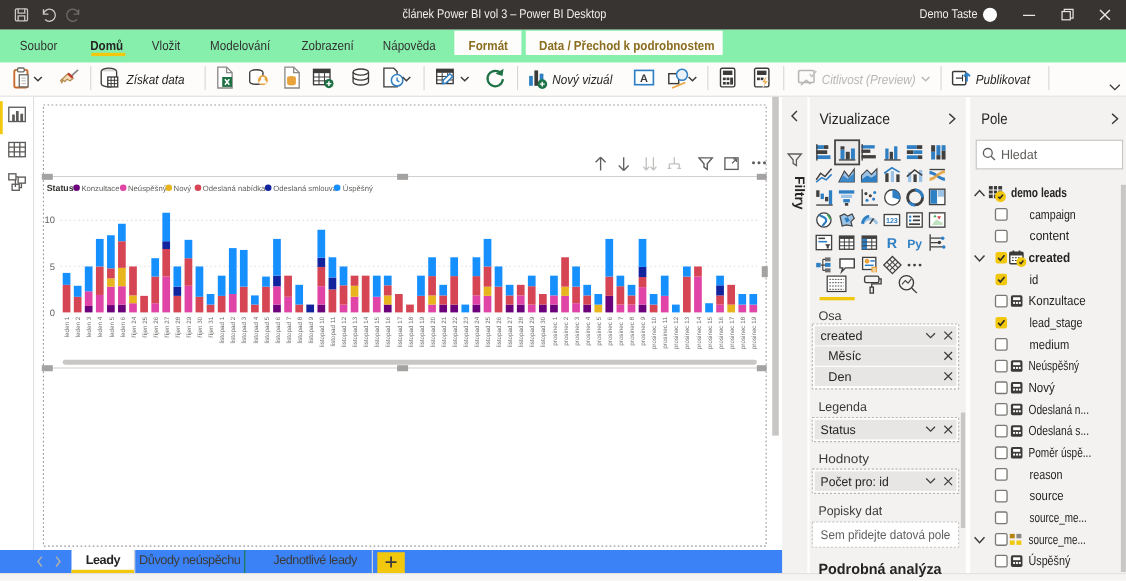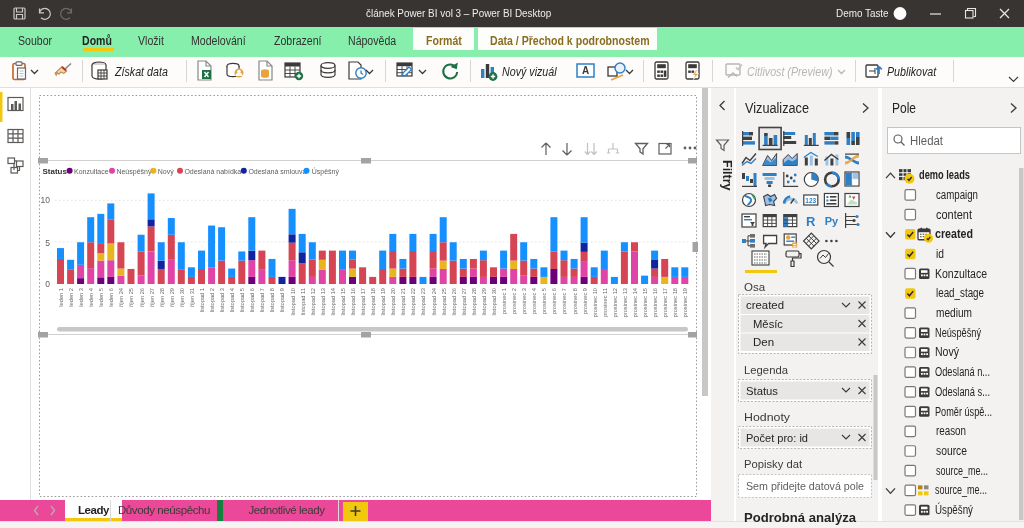--- a/index.html
+++ b/index.html
@@ -7,21 +7,21 @@
   body { font-family:"Liberation Sans", sans-serif; }
   #app { position:relative; width:1024px; height:528px; background:#fff; }
   .abs { position:absolute;padding-left:12px; }
   #titlebar { left:0; top:0; width:1024px; height:27px; background:#373432; }
   #titlebar .t { position:absolute; color:#f0eeec; font-size:11.5px; top:7px; white-space:nowrap; transform:scaleX(0.86); transform-origin:0 0; }
   #menubar { left:0; top:27px; width:1024px; height:30px; background:#86efac; }
   .mi { position:absolute; top:7px; font-size:12px; color:#323130; white-space:nowrap; transform:scaleX(0.88); transform-origin:0 0; }
   #ribbon { left:0; top:57px; width:1024px; height:31px; background:#fdfcfb; border-bottom:1px solid #e1dfdd;font-style:italic; }
   .rt { position:absolute; font-size:12px; color:#252423; top:8px; white-space:nowrap; transform:scaleX(0.89); transform-origin:0 0; }
   #sidebar { left:0; top:88px; width:31px; height:433px; background:#fff; border-right:1px solid #e1dfdd; }
-  #tabbar { left:0; top:500px; width:711px; height:21px; background:#ec4899; }
+  #tabbar { left:0; top:500px; width:711px; height:21px; background:#3b82f6; }
   .tab { position:absolute; top:0; height:21px; font-size:11.5px; color:#3b3a39; text-align:center; line-height:21px; letter-spacing:-0.4px; }
   #bstrip { left:0; top:521px; width:1024px; height:7px; background:#f5f4f3; border-top:1px solid #e3e1df; }
   #fpane { left:711px; top:88px; width:23px; height:433px; background:#f3f2f1; }
   #vpane { left:736px; top:88px; width:142px; height:433px; background:#f3f2f1; }
   #ppane { left:882px; top:88px; width:142px; height:433px; background:#f3f2f1; }
   svg { position:absolute; left:0; top:0; }
   svg text { font-family:"Liberation Sans", sans-serif; }
 </style>
 </head>
 <body>
@@ -49,21 +49,21 @@
     <span class="rt" style="left:747px; color:#b8b6b4;">Citlivost (Preview)</span>
     <span class="rt" style="left:887px;">Publikovat</span>
   </div>
   <div class="abs" id="sidebar"></div>
   <div class="abs" id="fpane"></div>
   <div class="abs" id="vpane"></div>
   <div class="abs" id="ppane"></div>
   <div class="abs" id="tabbar">
     <div class="tab" style="left:65px; width:57px; background:#fff; font-weight:bold; color:#252423;">Leady</div>
     <div class="abs" style="left:65px; top:18px; width:57px; height:3px; background:#f2c80f;"></div>
-    <div class="tab" style="left:110px; width:113px; border-left:1px solid #dcdad8; border-right:6px solid #15803d;">Důvody neúspěchu</div>
+    <div class="tab" style="left:122px; width:101px; border-left:1px solid #dcdad8; border-right:1px solid #15803d;">Důvody neúspěchu</div>
     <div class="tab" style="left:235px; width:104px; border-right:1px solid #dcdad8;">Jednotlivé leady</div>
     <div class="abs" style="left:343px; top:2px; width:25px; height:19px; background:#f2c80f;"></div>
   </div>
   <div class="abs" id="bstrip"></div>
   <svg width="1024" height="528" viewBox="0 0 1024 528">
 
     <g stroke="#cac8c6" fill="none" stroke-width="1.2">
       <rect x="14" y="8" width="11" height="11" rx="1"></rect>
       <path d="M16.5 8 V12 H22.5 V8 M16.5 19 V14.5 H22.5 V19"></path>
       <path d="M39.5 12.5 A5.5 5.5 0 1 1 41 17.8"></path>

